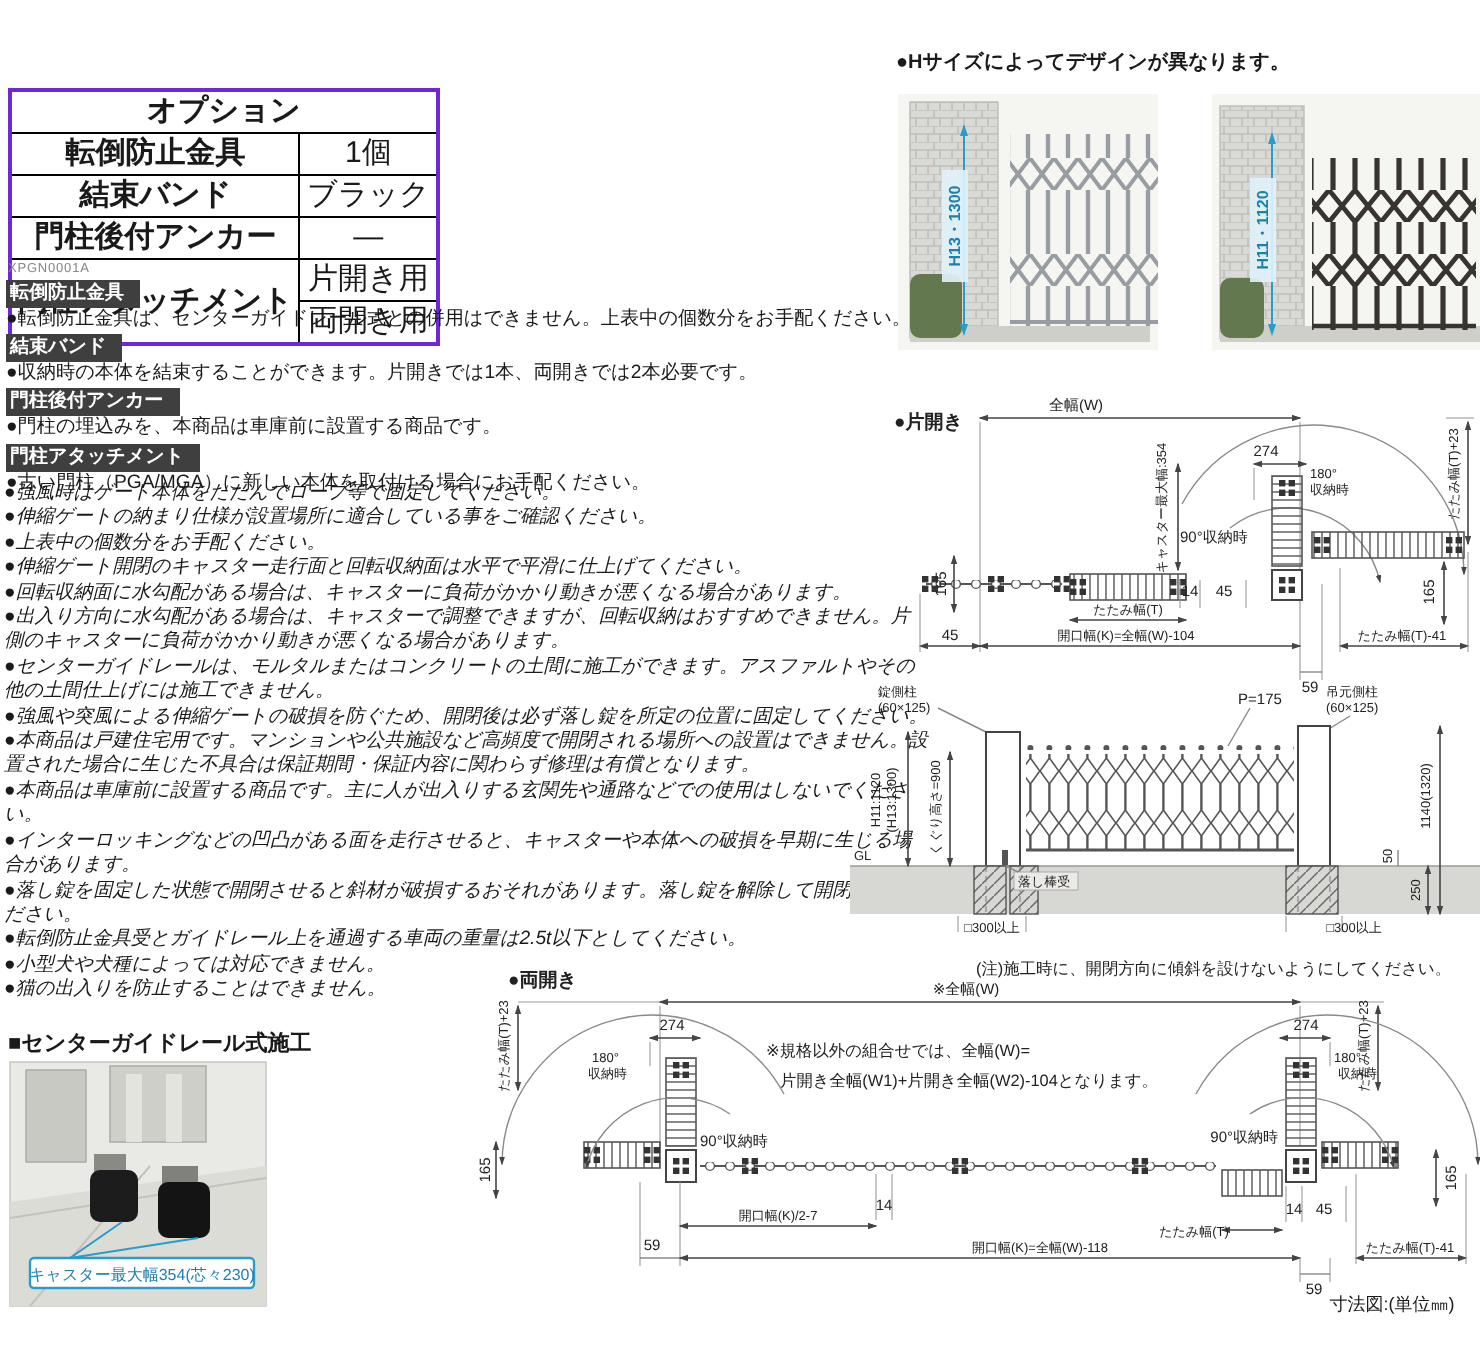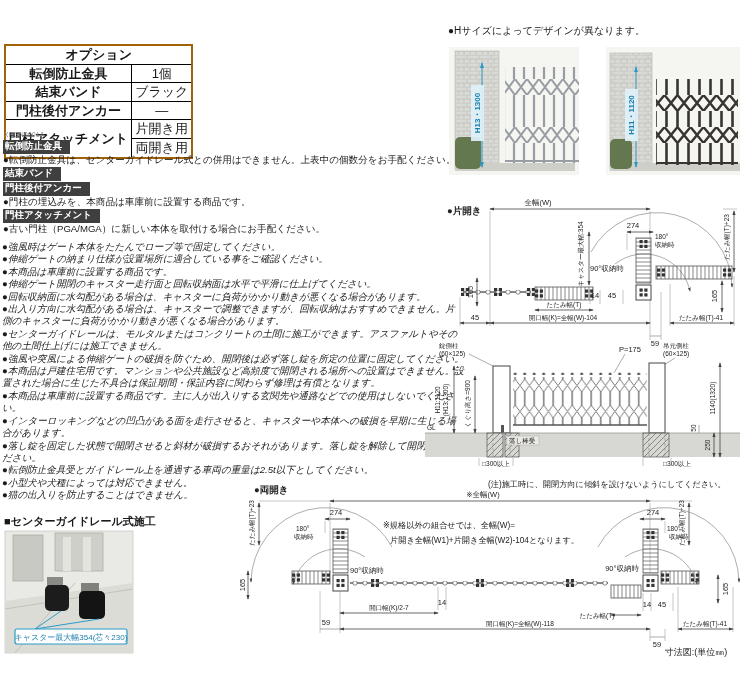--- a/index.html
+++ b/index.html
@@ -1,33 +1,33 @@
 <!DOCTYPE html>
 <html><head>
 <meta charset="utf-8">
 <style>
   html,body{margin:0;padding:0;background:#fff;}
   body{font-family:"Liberation Sans","DejaVu Sans",sans-serif;color:#1a1a1a;}
   .page{position:relative;width:740px;height:686px;background:#fff;overflow:hidden;}
   .abs{position:absolute;}
   
-  table.opt{border-collapse:collapse;border:2px solid #a16207;font-size:13px;line-height:1.2;}
+  table.opt{border-collapse:collapse;border:2px solid #6d28d9;font-size:15px;line-height:1.2;}
   table.opt th,table.opt td{border:1px solid #000;padding:1px 3px;text-align:center;white-space:nowrap;}
   table.opt th{font-weight:bold;}
   table.opt td.lbl{font-weight:bold;min-width:74px;}
   table.opt td.val{min-width:44px;}
   .code{font-size:6.5px;color:#878787;letter-spacing:.4px;}
   
   .secs{width:462px;}
   .sec-head{display:table;background:#3f3f3f;color:#fff;font-size:9.5px;font-weight:bold;padding:0 8px 1px 2px;margin-top:1px;}
   .sec-note{font-size:9.6px;line-height:12.2px;}
   .cautions{width:462px;font-size:9.6px;line-height:12.4px;font-style:italic;}
   .caution{margin:0;}
   .rail-title{font-size:11px;font-weight:bold;}
-  .hnote{font-size:10px;}
+  .hnote{font-size:10px;font-weight:bold;}
   .unit{font-size:9px;text-align:center;width:84px;}
   
   svg text{fill:#222;}
   .t6{font-size:6.5px;}
   .t7{font-size:7.5px;}
   .t8{font-size:8.2px;}
   .t9{font-size:9.5px;font-weight:bold;}
   .dim{stroke:#444;stroke-width:.8;marker-start:url(#mk);marker-end:url(#mk);}
   .bdim{stroke:#2b9bc7;stroke-width:1;marker-start:url(#mkB);marker-end:url(#mkB);}
   .ext{stroke:#999;stroke-width:.55;}
@@ -67,30 +67,31 @@
       <td class="val">両開き用</td>
         </tr>
   </tbody>
     </table>
   <div class="code abs" style="left:4px;top:131px;">XPGN0001A</div>
 
   <div class="secs abs" style="left:3px;top:139px;">
     <div class="sec-head">転倒防止金具</div>
     <div class="sec-note">●転倒防止金具は、センターガイドレール式との併用はできません。上表中の個数分をお手配ください。</div>
     <div class="sec-head">結束バンド</div>
+    <div class="sec-note">●収納時の本体を結束することができます。片開きでは1本、両開きでは2本必要です。</div>
     <div class="sec-head">門柱後付アンカー</div>
     <div class="sec-note">●門柱の埋込みを、本商品は車庫前に設置する商品です。</div>
     <div class="sec-head">門柱アタッチメント</div>
     <div class="sec-note">●古い門柱（PGA/MGA）に新しい本体を取付ける場合にお手配ください。</div>
   </div>
 
   <div class="cautions abs" style="left:2px;top:241px;">
     <div class="caution">●強風時はゲート本体をたたんでロープ等で固定してください。</div>
     <div class="caution">●伸縮ゲートの納まり仕様が設置場所に適合している事をご確認ください。</div>
-    <div class="caution">●本商品は車庫前に設置する商品です。</div>
+    <div class="caution">●上表中の個数分をお手配ください。</div>
     <div class="caution">●伸縮ゲート開閉のキャスター走行面と回転収納面は水平で平滑に仕上げてください。</div>
     <div class="caution">●回転収納面に水勾配がある場合は、キャスターに負荷がかかり動きが悪くなる場合があります。</div>
     <div class="caution">●出入り方向に水勾配がある場合は、キャスターで調整できますが、回転収納はおすすめできません。片側のキャスターに負荷がかかり動きが悪くなる場合があります。</div>
     <div class="caution">●センターガイドレールは、モルタルまたはコンクリートの土間に施工ができます。アスファルトやその他の土間仕上げには施工できません。</div>
     <div class="caution">●強風や突風による伸縮ゲートの破損を防ぐため、開閉後は必ず落し錠を所定の位置に固定してください。</div>
     <div class="caution">●本商品は戸建住宅用です。マンションや公共施設など高頻度で開閉される場所への設置はできません。設置された場合に生じた不具合は保証期間・保証内容に関わらず修理は有償となります。</div>
     <div class="caution">●本商品は車庫前に設置する商品です。主に人が出入りする玄関先や通路などでの使用はしないでください。</div>
     <div class="caution">●インターロッキングなどの凹凸がある面を走行させると、キャスターや本体への破損を早期に生じる場合があります。</div>
     <div class="caution">●落し錠を固定した状態で開閉させると斜材が破損するおそれがあります。落し錠を解除して開閉してください。</div>
     <div class="caution">●転倒防止金具受とガイドレール上を通過する車両の重量は2.5t以下としてください。</div>

